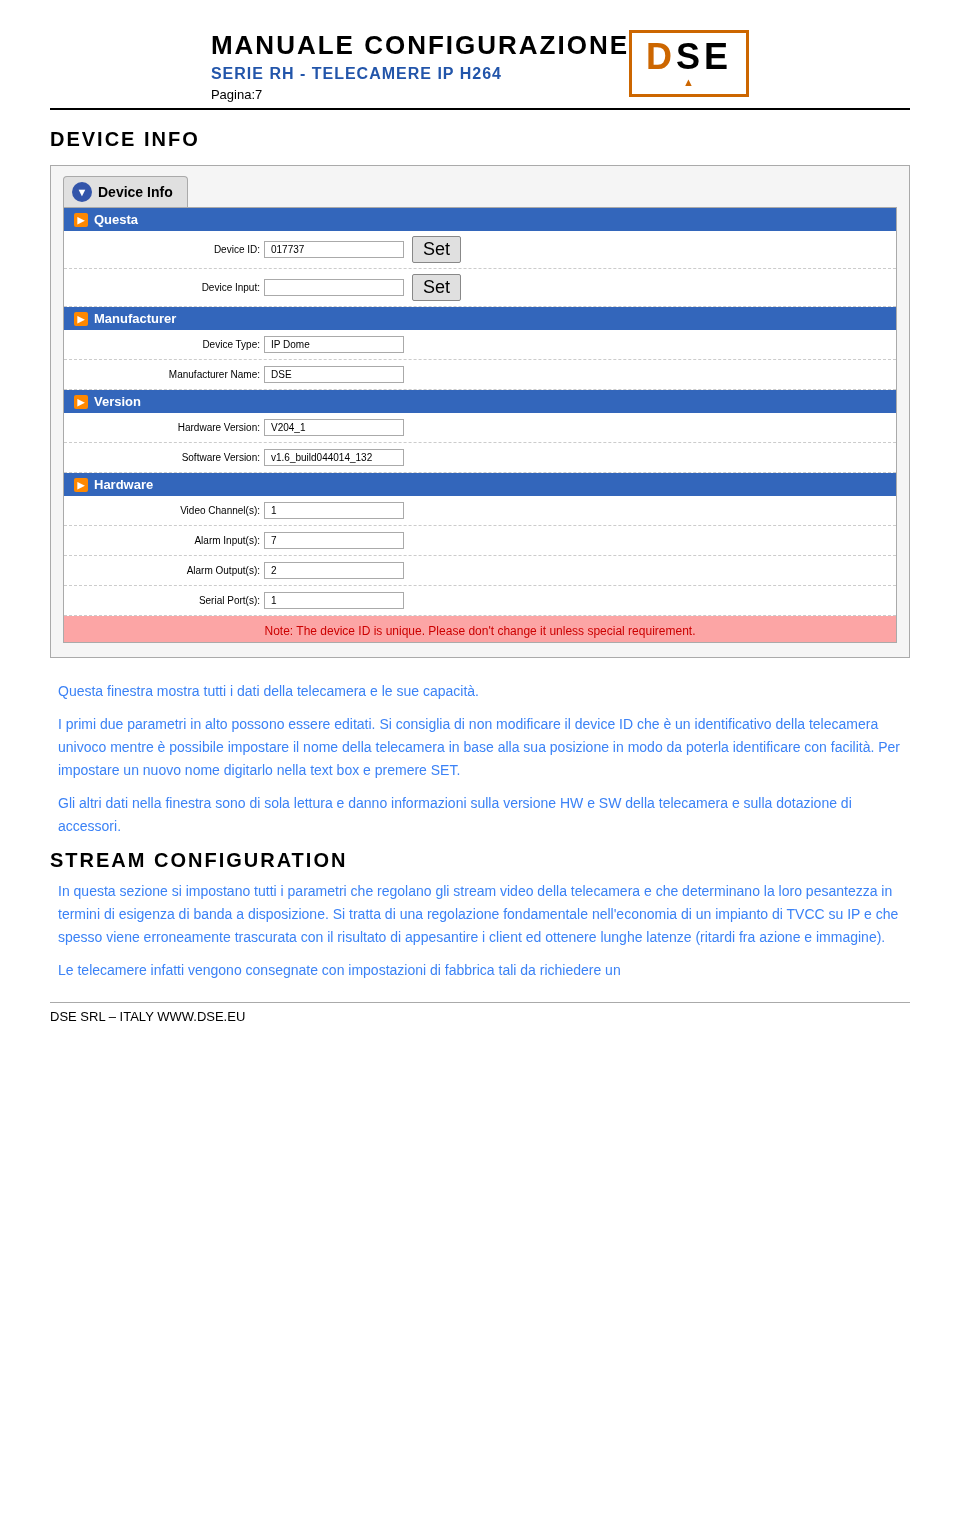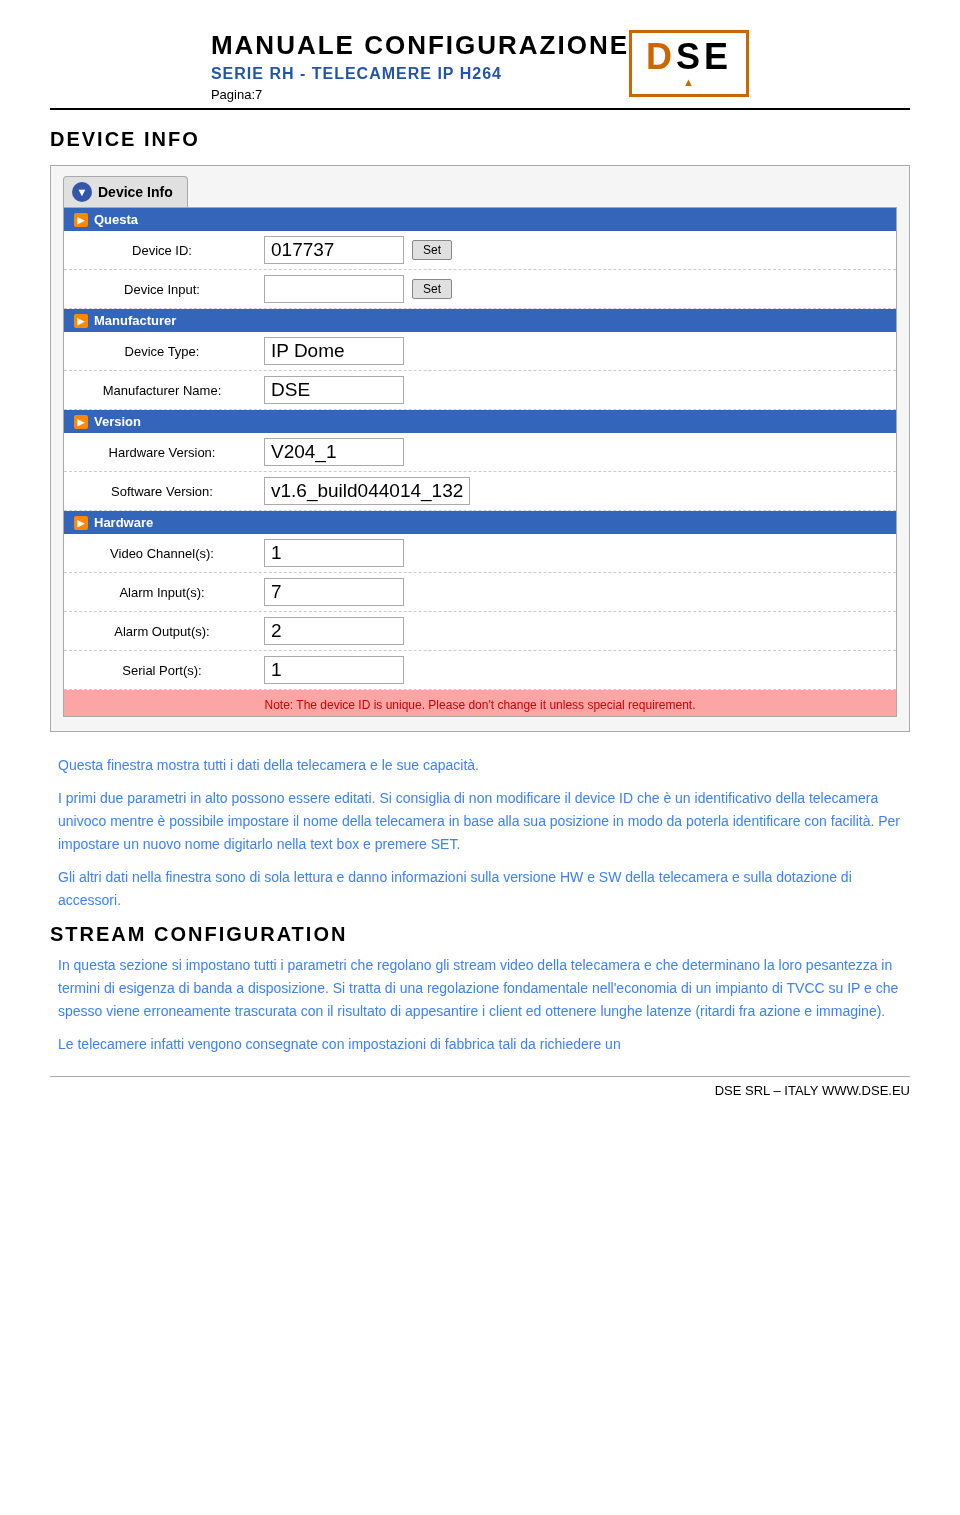--- a/index.html
+++ b/index.html
@@ -119,40 +119,40 @@
     }
     .data-row {
       display: flex;
       align-items: center;
       padding: 5px 10px 5px 0;
       border-bottom: 1px dashed #ccc;
       min-height: 30px;
     }
     .data-row:last-child { border-bottom: none; }
     .data-label {
-      text-align: center;
+      text-align: right;
       min-width: 200px;
       padding-right: 4px;
-      font-size: 13px;
+      font-size: 10px;
       color: #000;
       flex-shrink: 0;
     }
     .data-value-box {
       border: 1px solid #aaa;
       background: #fff;
       padding: 2px 6px;
-      font-size: 19px;
+      font-size: 10px;
       min-width: 140px;
       display: inline-block;
     }
     .btn-set {
       background: #e0e0e0;
       border: 1px solid #888;
       padding: 2px 10px;
-      font-size: 12px;
+      font-size: 18px;
       cursor: pointer;
       margin-left: 8px;
       border-radius: 2px;
     }
     .note-row {
       text-align: center;
       color: #cc0000;
       font-size: 12px;
       padding: 8px 10px 4px 10px;
       background: #fca5a5;
@@ -170,21 +170,21 @@
       font-weight: bold;
       letter-spacing: 2px;
       margin-bottom: 8px;
     }
     .footer-line {
       border: none;
       border-top: 1px solid #aaa;
       margin: 20px 0 6px 0;
     }
     .footer-text {
-      text-align: right;
+      text-align: left;
       font-size: 13px;
       color: #000;
     }
   </style>
 </head>
 <body>
 
 <div class="header-top">
   <div class="title-block">
     <h1>MANUALE CONFIGURAZIONE</h1>

